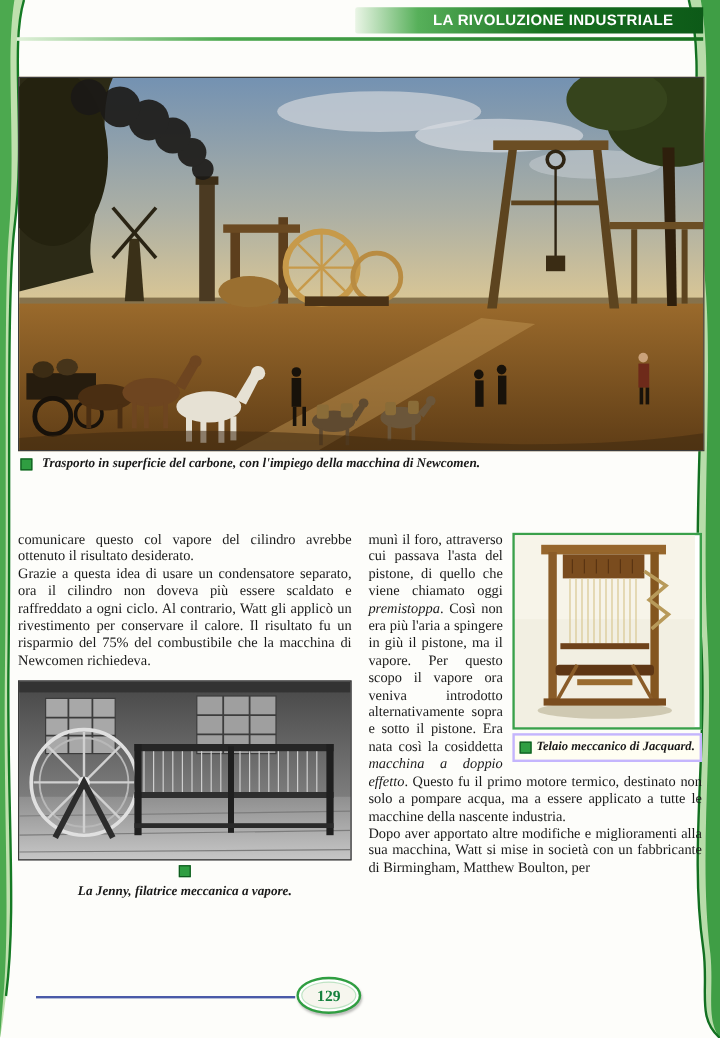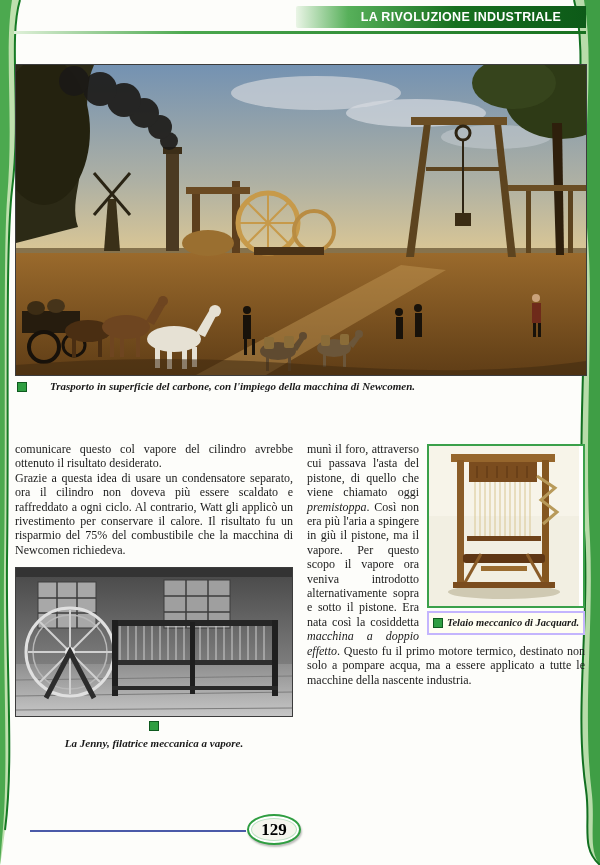--- a/index.html
+++ b/index.html
@@ -27,21 +27,21 @@
   .header-rule{
     position:absolute;top:31px;left:14px;width:572px;height:3px;
     background:linear-gradient(90deg,#dff0d8 0%,#4ca94f 30%,#17701f 100%);
   }
   
   .fig-main{position:absolute;top:64px;left:15px;width:570px;height:310px;
     border:1px solid #3c3c3c;background:#caa96a;}
   .fig-main svg{display:block;width:100%;height:100%;}
   .caption-row{
     position:absolute;top:380px;left:17px;width:566px;
-    display:flex;align-items:flex-end;gap:23px;
+    display:flex;align-items:flex-end;gap:8px;
   }
   .cap-square{width:8px;height:8px;background:#2f9e41;border:1px solid #0f5a1f;flex:0 0 auto;}
   .cap-text{font-size:11px;font-weight:bold;font-style:italic;color:#191919;}
   
   .columns{
     position:absolute;top:402px;left:15px;width:570px;
     display:flex;gap:14px;
   }
   .col{width:278px;font-size:12px;line-height:14.4px;text-align:justify;margin-top:40px;}
   .col p{margin:0;}
@@ -69,21 +69,21 @@
     position:absolute;top:830px;left:30px;width:216px;height:2px;
     background:#4a5aa8;
   }
   .page-oval{
     position:absolute;top:814px;left:247px;width:50px;height:27px;
     border:2px solid #2f9e41;border-radius:50%;
     background:#f6f6ee;
     box-shadow:inset 0 0 0 2px #ffffff, inset 0 0 0 3px #bfe3c4, 1px 2px 2px rgba(0,0,0,.25);
     display:flex;align-items:center;justify-content:center;
   }
-  .page-oval .num{font-size:17px;font-weight:bold;color:#000000;}
+  .page-oval .num{font-size:13px;font-weight:bold;color:#15803d;}
 </style>
 </head>
 <body>
 
 <div class="page">
 
   <div class="deco left">
     <svg width="26" height="865" viewBox="0 0 26 865">
       <path d="M0,0 L20,0 C8,40 22,110 12,190 C5,250 9,420 7,560 C6,680 14,760 5,830 C3,845 2,855 0,865 Z" fill="#bfe0ae"></path>
       <path d="M0,0 L12,0 C4,50 14,120 7,200 C3,260 6,430 4,570 C3,690 9,770 2,840 L0,865 Z" fill="#4ca94f"></path>
@@ -380,20 +380,21 @@
         </div>
         <figcaption class="jacq-cap">
           <span class="cap-square"></span>
           <span class="cap-text">Telaio meccanico di Jacquard.</span>
         </figcaption>
       </figure>
 
       <p>
         <span>munì il foro, attraverso cui passava l'asta del pistone, di quello che viene chiamato oggi </span><em>premistoppa</em><span>. Così non era più l'aria a spingere in giù il pistone, ma il vapore. Per questo scopo il vapore ora veniva introdotto alternativamente sopra e sotto il pistone. Era nata così la cosiddetta </span><em>macchina a doppio effetto</em><span>. Questo fu il primo motore termico, destinato non solo a pompare acqua, ma a essere applicato a tutte le macchine della nascente industria.</span>
       </p>
+      <p>Dopo aver apportato altre modifiche e miglioramenti alla sua macchina, Watt si mise in società con un fabbricante di Birmingham, Matthew Boulton, per</p>
     </div>
 
   </div>
 
   <div class="footer-line"></div>
   <div class="page-oval">
     <span class="num">129</span>
   </div>
 
 </div>

